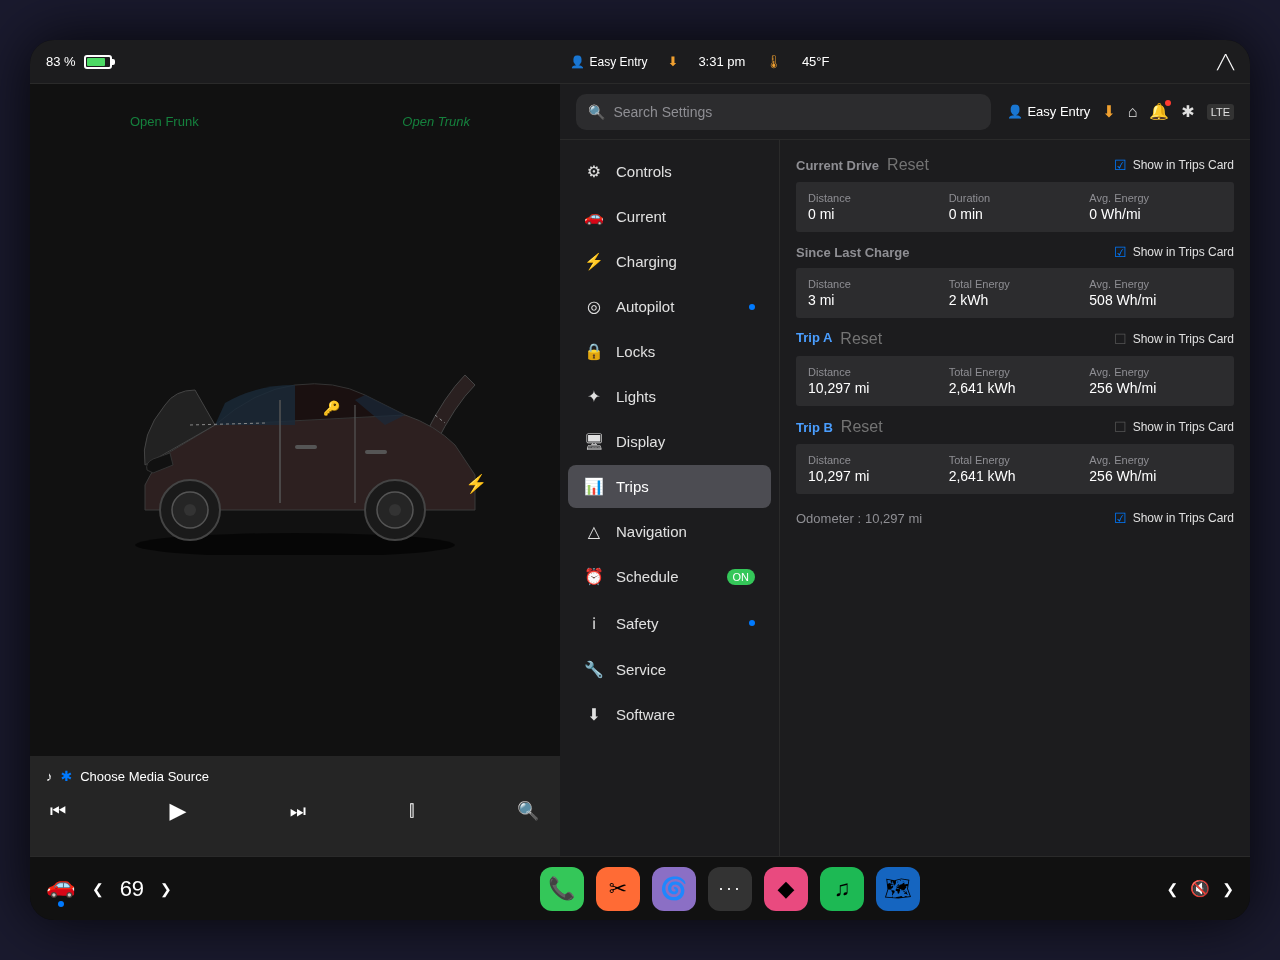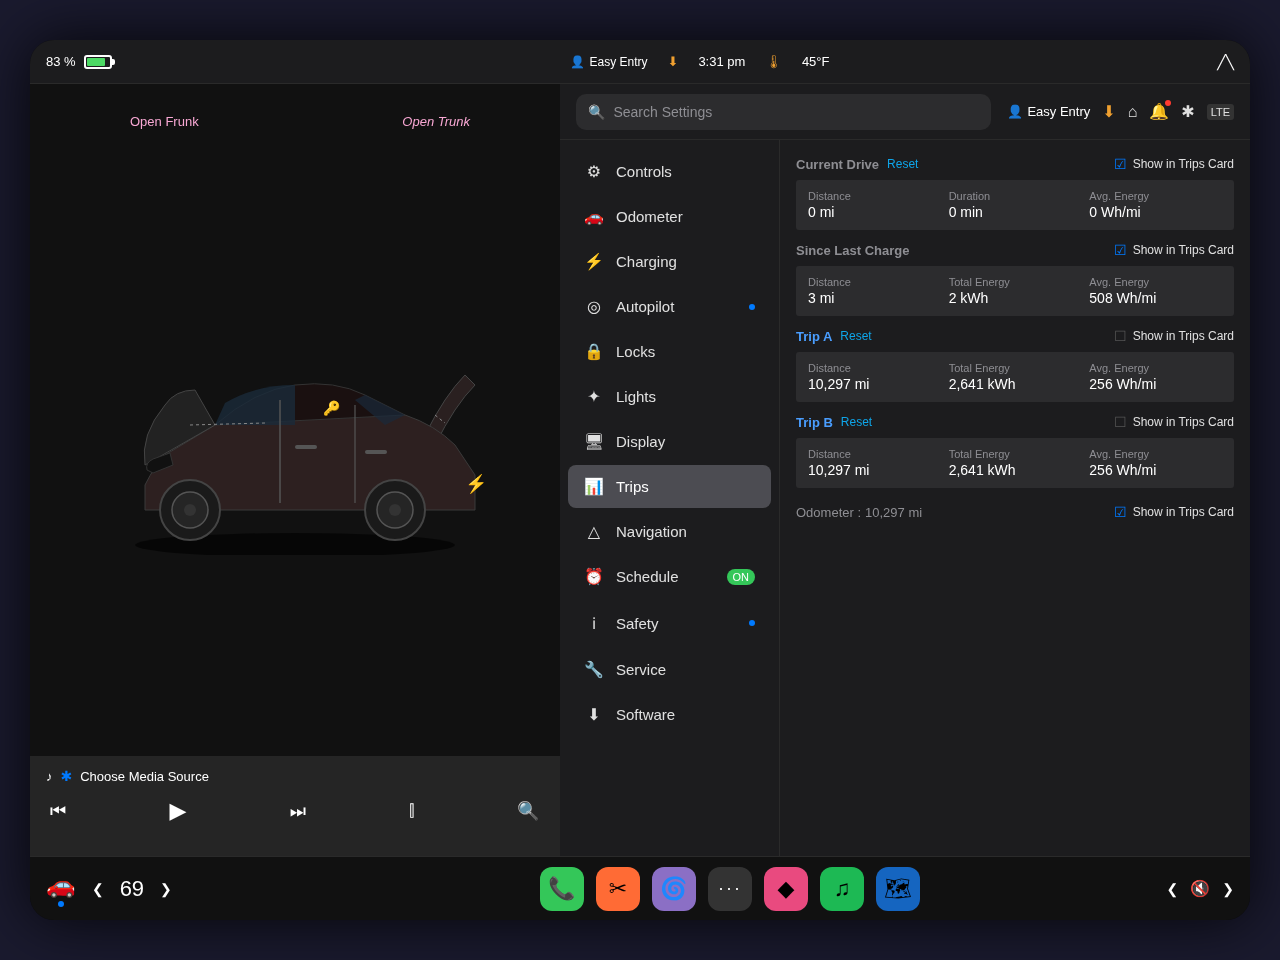--- a/index.html
+++ b/index.html
@@ -119,21 +119,21 @@
       flex-direction: column;
     }
     .car-view {
       flex: 1;
       position: relative;
       background: #111;
       overflow: hidden;
     }
     .car-label {
       position: absolute;
-      color: #f9a8d4;
+      color: #15803d;
       font-size: 13px;
       font-weight: 500;
       text-align: center;
       line-height: 1.3;
     }
     .open-frunk-label {
       top: 30px;
       left: 100px;
     }
     .open-trunk-label {
@@ -307,22 +307,22 @@
       align-items: center;
       justify-content: space-between;
       margin-bottom: 8px;
     }
     .section-title {
       color: #8e8e93;
       font-size: 13px;
       font-weight: 600;
     }
     .reset-btn {
-      color: #0ea5e9;
-      font-size: 12px;
+      color: #737373;
+      font-size: 16px;
       cursor: pointer;
       background: none;
       border: none;
     }
     .show-trips-check {
       display: flex;
       align-items: center;
       gap: 6px;
       color: #e0e0e0;
       font-size: 12px;
@@ -576,21 +576,21 @@
 
       <div class="settings-content">
 
         <div class="sidebar-menu">
           <div class="menu-item">
             <span class="menu-icon">⚙</span>
             <span class="menu-label">Controls</span>
           </div>
           <div class="menu-item">
             <span class="menu-icon">🚗</span>
-            <span class="menu-label">Odometer</span>
+            <span class="menu-label">Current</span>
           </div>
           <div class="menu-item">
             <span class="menu-icon">⚡</span>
             <span class="menu-label">Charging</span>
           </div>
           <div class="menu-item">
             <span class="menu-icon">◎</span>
             <span class="menu-label">Autopilot</span>
             <span class="menu-dot"></span>
           </div>

